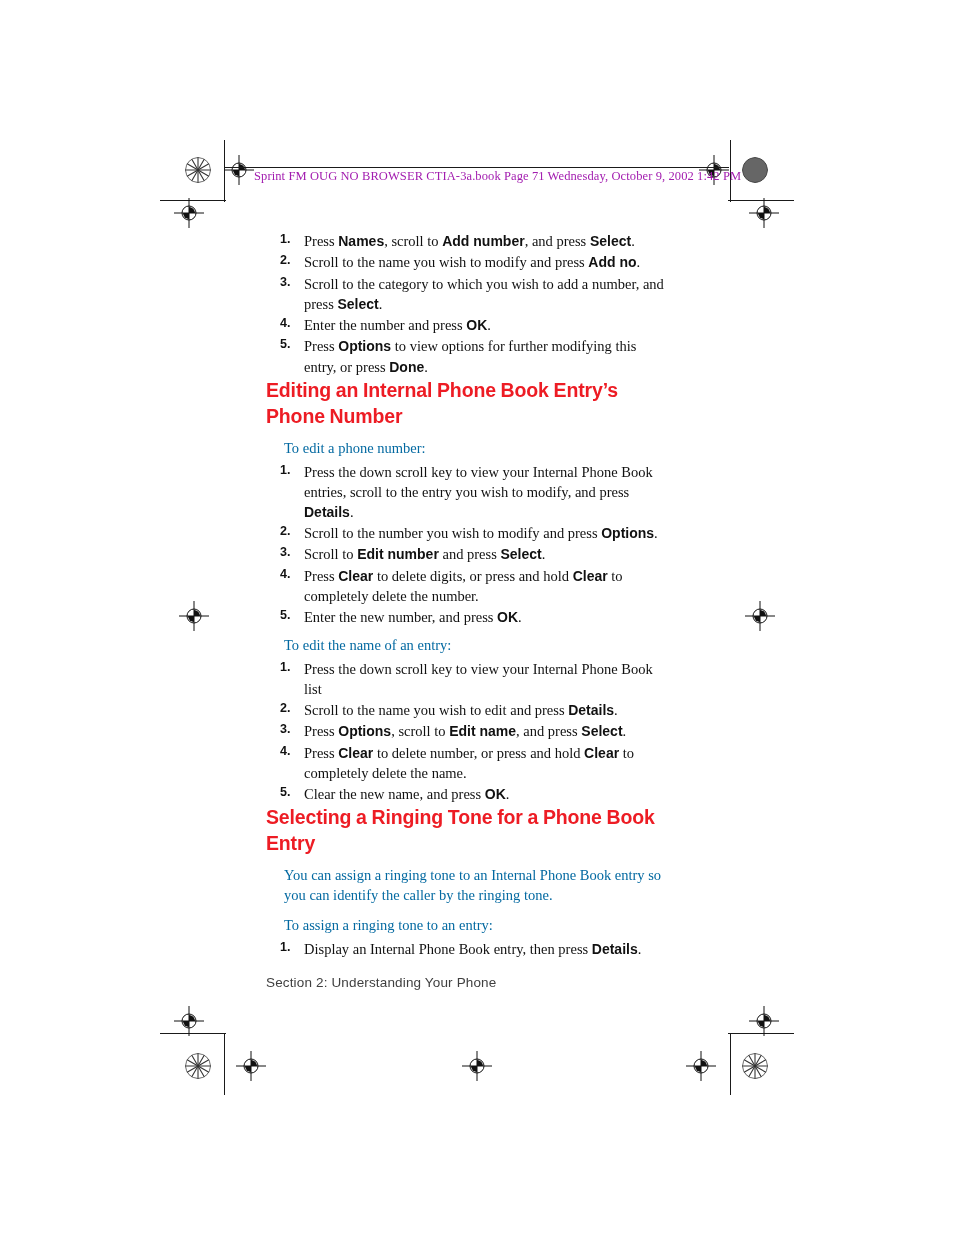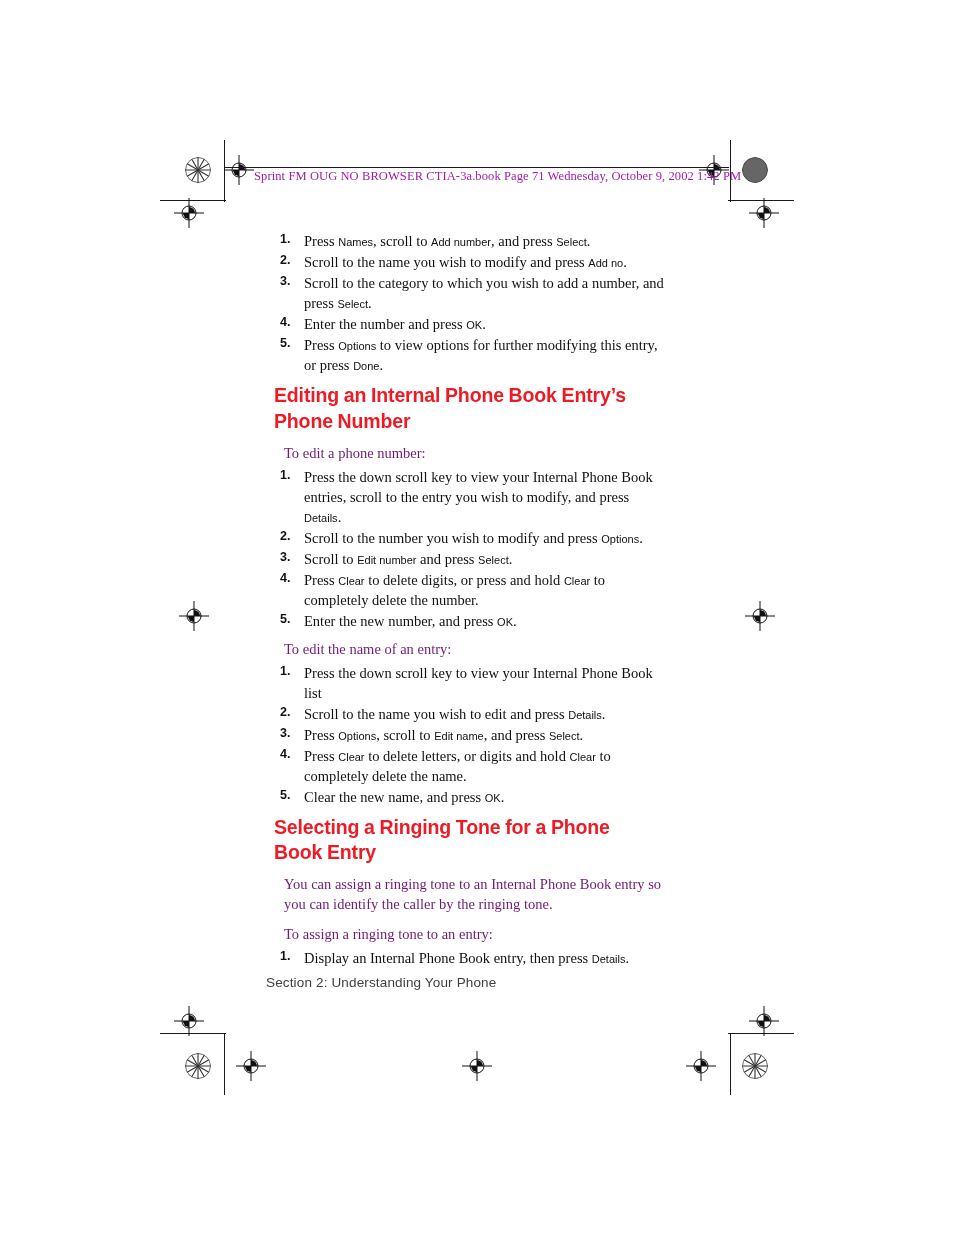--- a/index.html
+++ b/index.html
@@ -60,33 +60,33 @@
     width: 400px;
   }
 
   h2.sec {
     color: #ED1C24;
     font-family: "Liberation Sans", sans-serif;
     font-weight: bold;
     font-size: 19.5px;
     line-height: 1.33;
     letter-spacing: -0.15px;
-    margin: 8px;
+    margin: 0;
     padding: 0;
     word-spacing: -0.5px;
   }
   .sec-1 { margin-top: 18px; }
   .sec-2 { margin-top: 25px; }
   .sec-3 { margin-top: 23px; }
 
   .intro {
     font-family: "Liberation Serif", serif;
     font-size: 14.5px;
     line-height: 1.37;
-    color: #701a75;
+    color: #0369a1;
     margin: 9px 0 2px 18px;
   }
   .intro.para { margin-bottom: 10px; font-family: Liberation Serif, serif; }
 
   ol.steps {
     list-style: none;
     margin: 3px 0 0 0;
     padding: 0;
   }
   ol.steps li {
@@ -101,22 +101,22 @@
   ol.steps li .num {
     position: absolute;
     left: 14px;
     top: 0;
     font-family: "Liberation Sans", sans-serif;
     font-weight: bold;
     font-size: 12.5px;
   }
   .k {
     font-family: "Liberation Sans", sans-serif;
-    font-weight: normal;
-    font-size: 11px;
+    font-weight: bold;
+    font-size: 14px;
   }
 
   
   .footer {
     position: absolute;
     left: 266px;
     top: 975px;
     width: 424px;
     text-align: left;
     font-family: "Liberation Sans", sans-serif;
@@ -338,21 +338,21 @@
         <li><span class="num">2.</span><span>Scroll to the number you wish to modify and press </span><span class="k">Options</span><span>.</span></li>
         <li><span class="num">3.</span><span>Scroll to </span><span class="k">Edit number</span><span> and press </span><span class="k">Select</span><span>.</span></li>
         <li><span class="num">4.</span><span>Press </span><span class="k">Clear</span><span> to delete digits, or press and hold </span><span class="k">Clear</span><span> to completely delete the number.</span></li>
         <li><span class="num">5.</span><span>Enter the new number, and press </span><span class="k">OK</span><span>.</span></li>
       </ol>
       <div class="intro">To edit the name of an entry:</div>
       <ol class="steps">
         <li><span class="num">1.</span><span>Press the down scroll key to view your Internal Phone Book list</span></li>
         <li><span class="num">2.</span><span>Scroll to the name you wish to edit and press </span><span class="k">Details</span><span>.</span></li>
         <li><span class="num">3.</span><span>Press </span><span class="k">Options</span><span>, scroll to </span><span class="k">Edit name</span><span>, and press </span><span class="k">Select</span><span>.</span></li>
-        <li><span class="num">4.</span><span>Press </span><span class="k">Clear</span><span> to delete letters, or digits and hold </span><span class="k">Clear</span><span> to completely delete the name.</span></li>
+        <li><span class="num">4.</span><span>Press </span><span class="k">Clear</span><span> to delete number, or press and hold </span><span class="k">Clear</span><span> to completely delete the name.</span></li>
         <li><span class="num">5.</span><span>Clear the new name, and press </span><span class="k">OK</span><span>.</span></li>
       </ol>
       <h2 class="sec sec-3">Selecting a Ringing Tone for a Phone Book Entry</h2>
       <div class="intro para">You can assign a ringing tone to an Internal Phone Book entry so you can identify the caller by the ringing tone.</div>
       <div class="intro">To assign a ringing tone to an entry:</div>
       <ol class="steps">
         <li><span class="num">1.</span><span>Display an Internal Phone Book entry, then press </span><span class="k">Details</span><span>.</span></li>
       </ol>
     </div>
 

